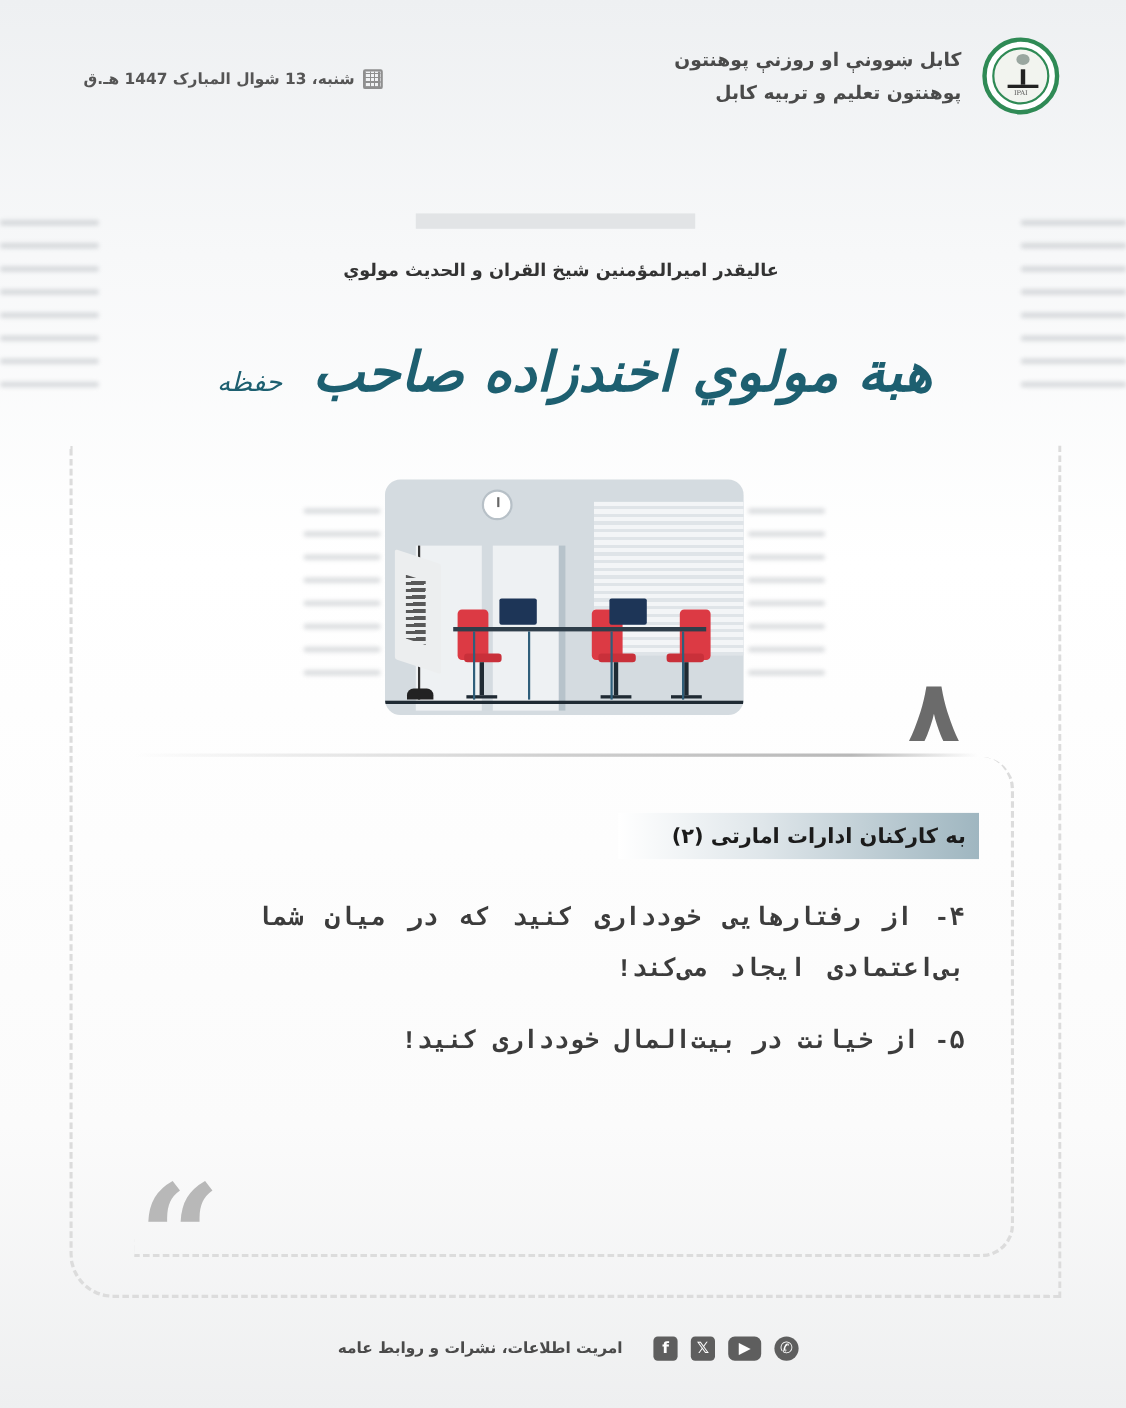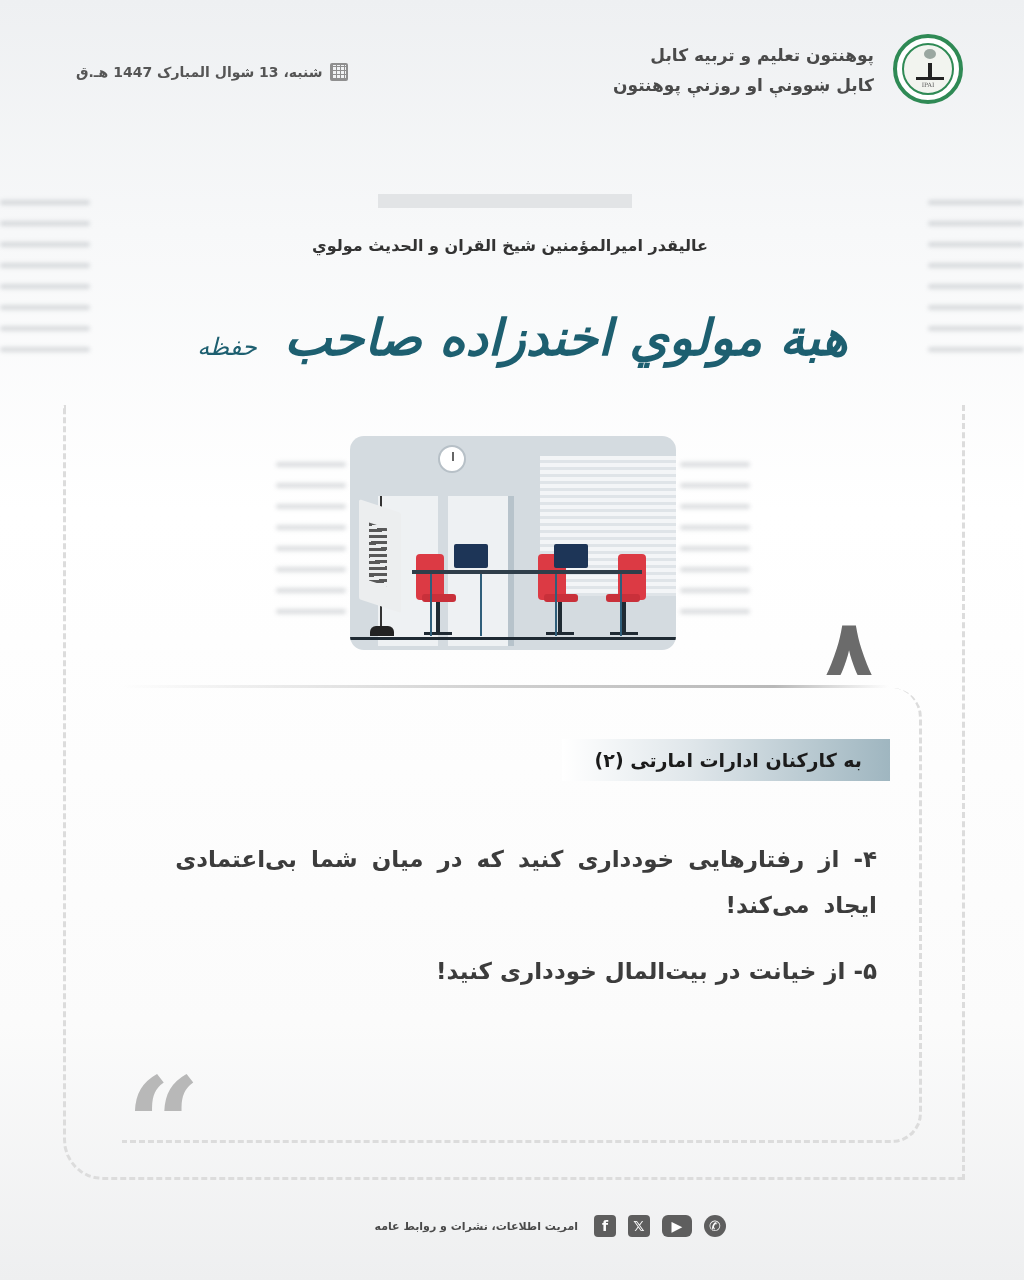--- a/index.html
+++ b/index.html
@@ -110,26 +110,26 @@
     .number8 {
       position: absolute; left: 822px; top: 612px; width: 54px; height: 72px;
       font-size: 78px; color: #6b6b6b; font-weight: bold; line-height: 72px; text-align: center;
       font-family: "DejaVu Sans", sans-serif;
     }
 
     
     .section-heading {
       position: absolute; left: 562px; top: 739px; width: 328px; height: 42px;
       background: linear-gradient(90deg, #ffffff 0%, #dfe6ea 40%, #9fb6c0 100%);
-      direction: rtl; text-align: right; padding-right: 28px;
+      direction: rtl; text-align: right; padding-right: 12px;
       font-size: 19px; font-weight: bold; color: #1b1b1b; line-height: 42px;
     }
 
     .decree-list {
-      position: absolute; left: 135px; top: 836px; width: 742px; direction: rtl; text-align: right;
+      position: absolute; left: 135px; top: 812px; width: 742px; direction: rtl; text-align: right; font-family: Liberation Mono, monospace;
     }
     .decree-item {
       font-size: 23px; font-weight: bold; color: #3c3c3c; line-height: 46px; margin-bottom: 24px;
     }
     .decree-item:nth-child(1) { letter-spacing: 0.5px; word-spacing: 6px; margin-bottom: 20px; }
 
     .quote-mark {
       position: absolute; left: 126px; top: 1060px; font-size: 130px; color: #b8b8b8;
       font-family: "DejaVu Serif", serif; font-weight: bold; line-height: 130px;
     }
@@ -138,21 +138,21 @@
     .footer {
       position: absolute; left: 300px; top: 1212px; width: 426px; height: 28px;
       direction: rtl; display: flex; align-items: center; gap: 12px;
     }
     .social {
       width: 22px; height: 22px; background: #5e5e5e; color: #fff; border-radius: 4px;
       display: flex; align-items: center; justify-content: center; font-size: 14px; font-weight: bold;
     }
     .social.yt { width: 30px; height: 22px; border-radius: 6px; }
     .social.wa { border-radius: 50%; }
-    .footer-text { font-size: 11px; font-weight: bold; color: #4a4a4a; margin-right: 4px; }
+    .footer-text { font-size: 14px; font-weight: bold; color: #4a4a4a; margin-right: 16px; }
   </style>
 </head>
 <body>
 
 <div class="blur-lines" style="left:0;top:200px;width:90px;">
   <div></div>
     <div></div>
     <div></div>
     <div></div>
     <div></div>
@@ -193,22 +193,22 @@
 
 <div class="logo">
   <div class="logo-inner">
     <div class="emblem"></div>
     <div class="stem"></div>
     <div class="base"></div>
     <div class="abbr">IPAI</div>
   </div>
 </div>
 <div class="org">
+  <div>کابل ښوونې او روزنې پوهنتون</div>
   <div>پوهنتون تعلیم و تربیه کابل</div>
-  <div>کابل ښوونې او روزنې پوهنتون</div>
 </div>
 <div class="date">
   <span class="cal-icon"></span>
   <span>شنبه، 13 شوال المبارک 1447 هـ.ق</span>
 </div>
 
 <div class="series-title">
   <div class="bar"></div>
 </div>
 <div class="honorific">عالیقدر امیرالمؤمنین شیخ القران و الحدیث مولوي</div>

